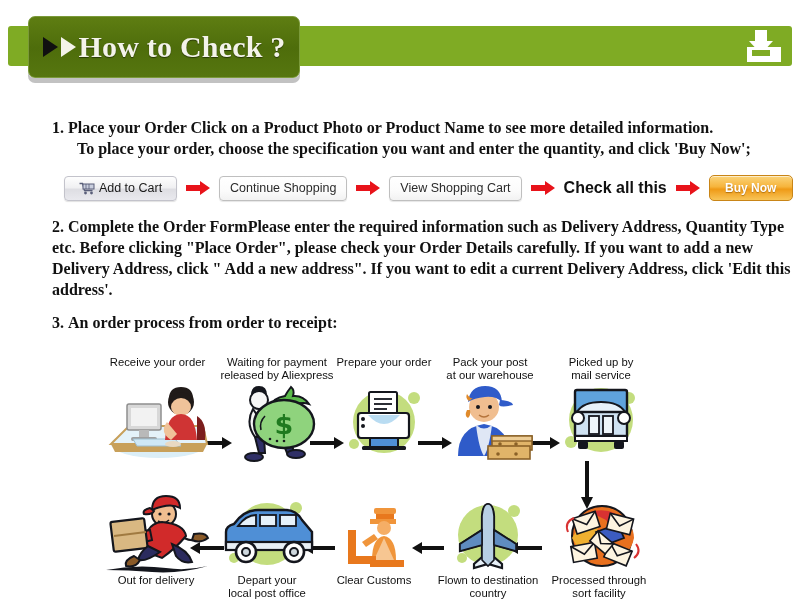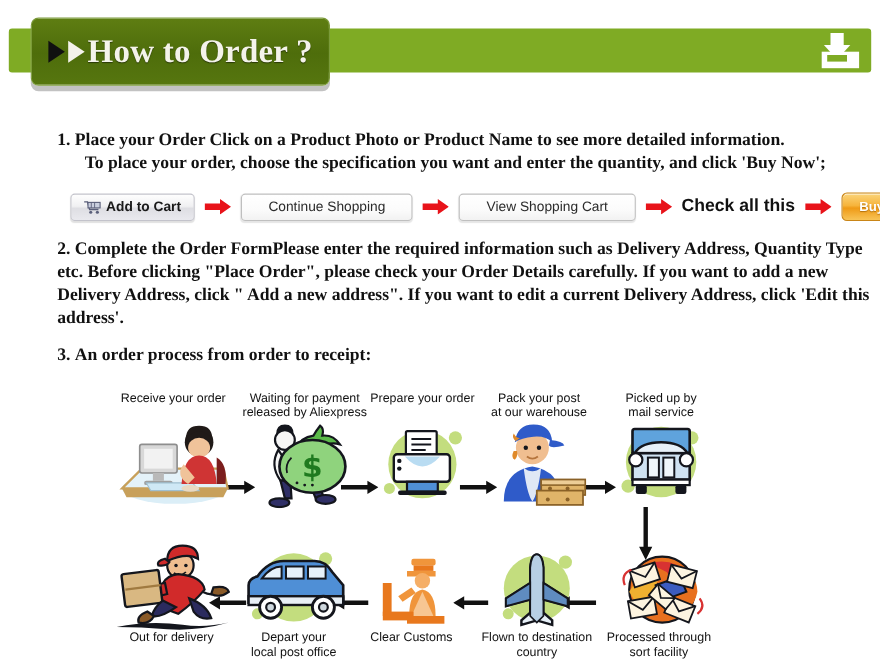--- a/index.html
+++ b/index.html
@@ -47,28 +47,28 @@
   
   .btnrow{position:absolute;left:64px;top:174px;height:28px;
           display:flex;align-items:center;gap:9px;}
   .btn{
     display:flex;align-items:center;justify-content:center;
     height:25px;border-radius:4px;box-sizing:border-box;
     font-family:"Liberation Sans", sans-serif;white-space:nowrap;
   }
   .btn-cart{
     width:113px;background:linear-gradient(180deg,#fefefe 0%,#f0f0f2 46%,#dedee3 54%,#e9e9ee 100%);
-    border:1px solid #c3c3cb;color:#1a1a1a;font-size:12.5px;font-weight:bold;
+    border:1px solid #c3c3cb;color:#1a1a1a;font-size:12.5px;font-weight:normal;
     box-shadow:0 1px 1px rgba(0,0,0,.12);gap:4px;
   }
   .cart-ico{width:16px;height:13px;flex:0 0 auto;}
   .btn-plain{
     background:linear-gradient(180deg,#ffffff 0%,#fbfbfb 60%,#f2f2f2 100%);
     border:1px solid #bfbfbf;color:#2b2b2b;font-size:12.5px;
-    box-shadow:0 1px 1px rgba(0,0,0,.10);padding:0 24px;
+    box-shadow:0 1px 1px rgba(0,0,0,.10);padding:0 10px;
   }
   .btn-buy{
     width:84px;height:26px;
     background:linear-gradient(180deg,#fbd47a 0%,#f6b43c 45%,#ef9a16 55%,#f8c457 100%);
     border:1px solid #c98517;color:#ffffff;font-size:12px;font-weight:bold;
     border-radius:5px;text-shadow:0 1px 1px rgba(150,90,0,.7);
     box-shadow:inset 0 1px 0 rgba(255,255,255,.6);
   }
   .chk{font-size:16px;font-weight:bold;color:#111;
        font-family:"Liberation Sans", sans-serif;white-space:nowrap;}
@@ -89,21 +89,21 @@
 </head>
 <body>
 
 <div class="banner">
   <div class="banner-strip"></div>
 
   <div class="banner-plate">
     <div class="banner-title">
       <span class="tri"></span>
         <span class="tri light"></span>
-        <span>How to Order ?</span>
+        <span>How to Check ?</span>
     </div>
   </div>
 
   <div class="dl-icon">
     <svg width="36" height="33" viewBox="0 0 36 33">
       <rect x="9" y="0" width="12" height="12" fill="#ffffff"></rect>
       <polygon points="3,11 27,11 15,24" fill="#ffffff"></polygon>
       <rect x="1" y="17" width="34" height="15" fill="#ffffff"></rect>
       <rect x="6" y="20" width="18" height="6" fill="#7fab24"></rect>
     </svg>

